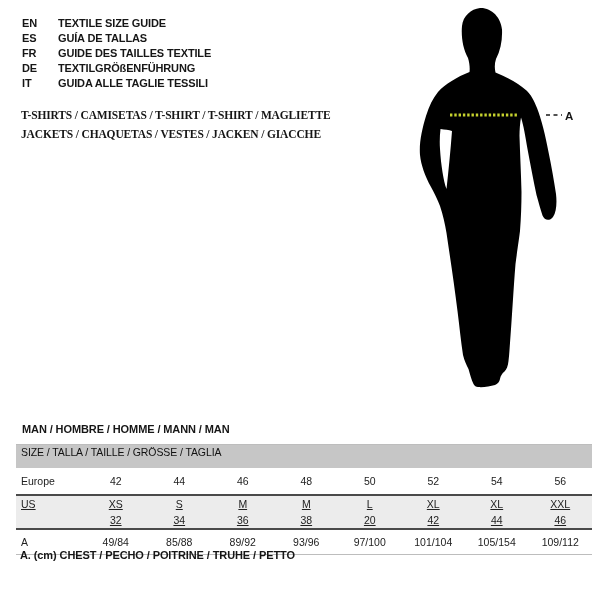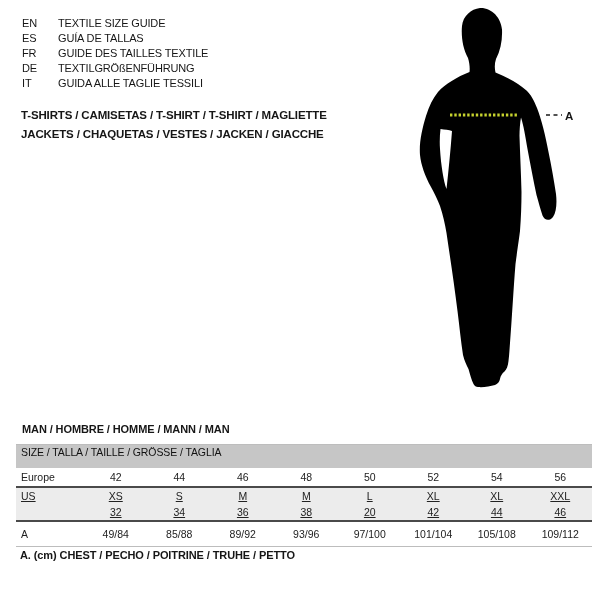--- a/index.html
+++ b/index.html
@@ -6,26 +6,26 @@
   body{
     width:600px;height:600px;position:relative;overflow:hidden;
     background:#ffffff;
     font-family:"Liberation Sans", sans-serif;
     color:#161616;
   }
   
   .lang-list{
     position:absolute;left:22px;top:16px;
     display:grid;grid-template-columns:36px auto;
-    line-height:15px;font-size:11px;font-weight:400;letter-spacing:-0.15px;
+    line-height:15px;font-size:11px;font-weight:700;letter-spacing:-0.15px;
   }
   
   .categories{
     position:absolute;left:21px;top:106px;
-    font-size:11.5px;font-weight:700;line-height:18.5px;letter-spacing:-0.15px;
+    font-size:11.5px;font-weight:700;line-height:18.5px;letter-spacing:-0.15px;font-family:Liberation Serif, serif;
   }
   
   .figure-wrap{position:absolute;left:378px;top:5px;width:202px;height:395px;}
   
   .section-title{
     position:absolute;left:22px;top:423px;
     font-size:11px;font-weight:700;letter-spacing:-0.1px;
   }
   
   .size-table{position:absolute;left:16px;top:444px;width:576px;}
@@ -35,21 +35,21 @@
     height:23px;background:var(--header_bg,#c6c6c6);
     font-size:10.5px;line-height:14px;padding-left:5px;
     letter-spacing:-0.1px;color:#111;
   }
   .t-row{
     display:grid;grid-template-columns:68px repeat(8,1fr);
     align-items:center;font-size:10.5px;color:#222;
   }
   .t-row .rlabel{padding-left:5px;text-align:left;}
   .t-row .cell{text-align:center;}
-  .row-europe{height:18px;background:#ffffff;}
+  .row-europe{height:26px;background:#ffffff;}
   .row-us{height:16px;background:var(--stripe_bg,#ececec);text-decoration:underline;}
   .row-a{height:24px;background:#ffffff;}
   
   .footnote{
     position:absolute;left:20px;top:549px;
     font-size:11px;font-weight:700;letter-spacing:-0.1px;
   }
 </style>
 </head>
 <body>
@@ -172,20 +172,20 @@
   <div class="rule-dark"></div>
 
   <div class="t-row row-a">
     <div class="rlabel">A</div>
     <div class="cell">49/84</div>
     <div class="cell">85/88</div>
     <div class="cell">89/92</div>
     <div class="cell">93/96</div>
     <div class="cell">97/100</div>
     <div class="cell">101/104</div>
-    <div class="cell">105/108</div>
+    <div class="cell">105/154</div>
     <div class="cell">109/112</div>
   </div>
 
   <div class="rule-light"></div>
 </div>
 
 <div class="footnote">A. (cm) CHEST / PECHO / POITRINE / TRUHE / PETTO</div>
 
 </body></html>

